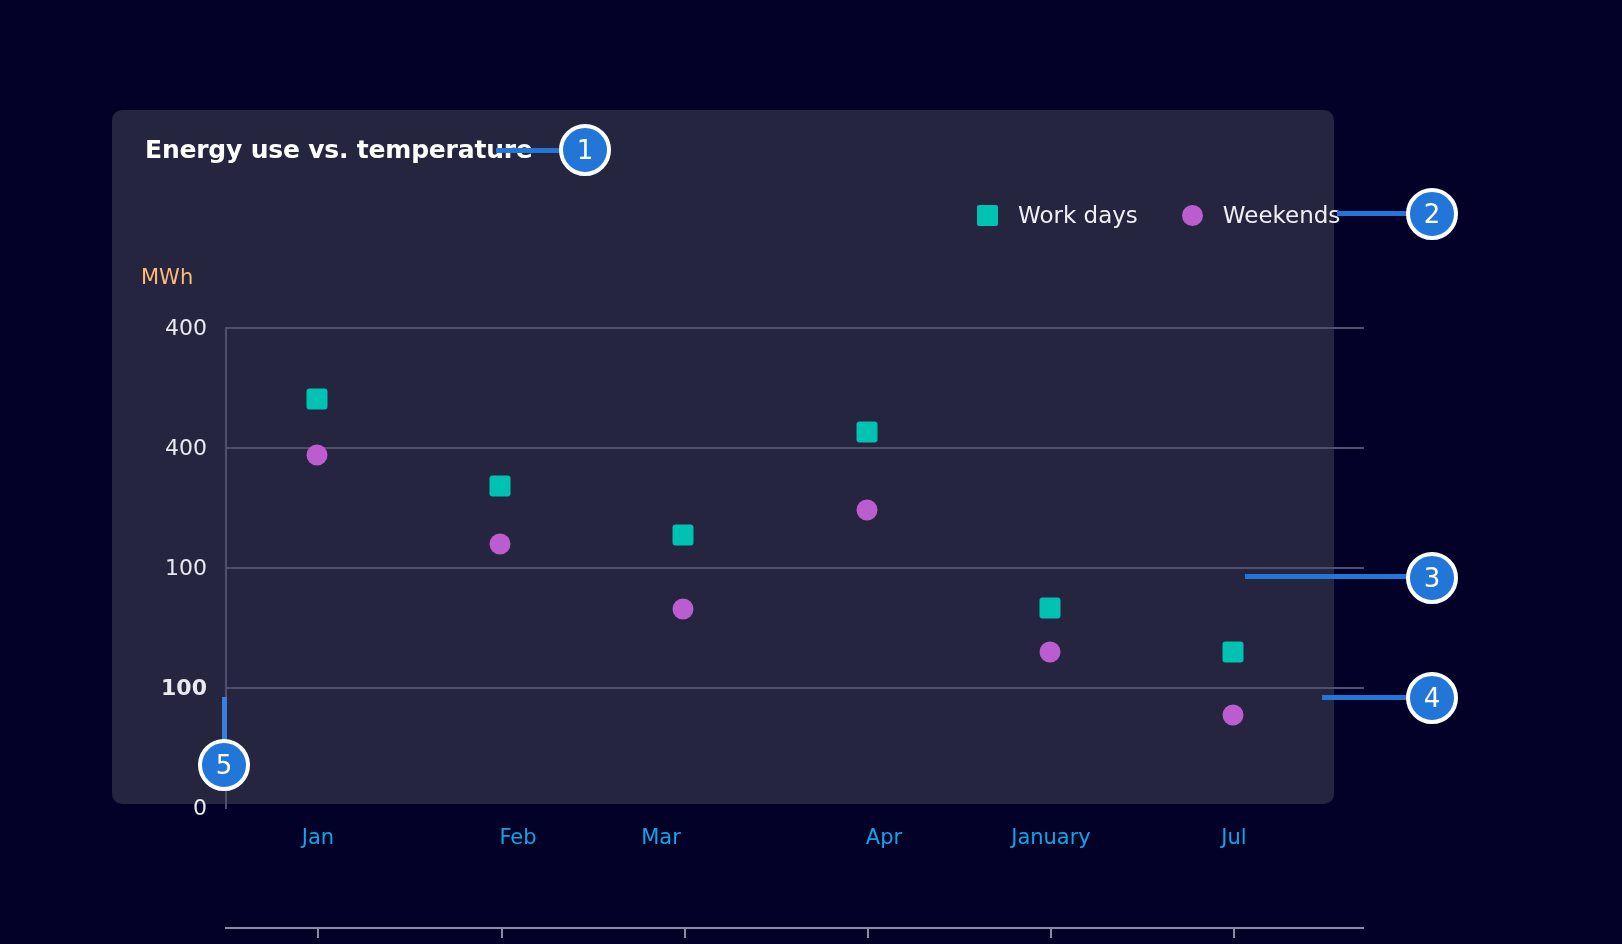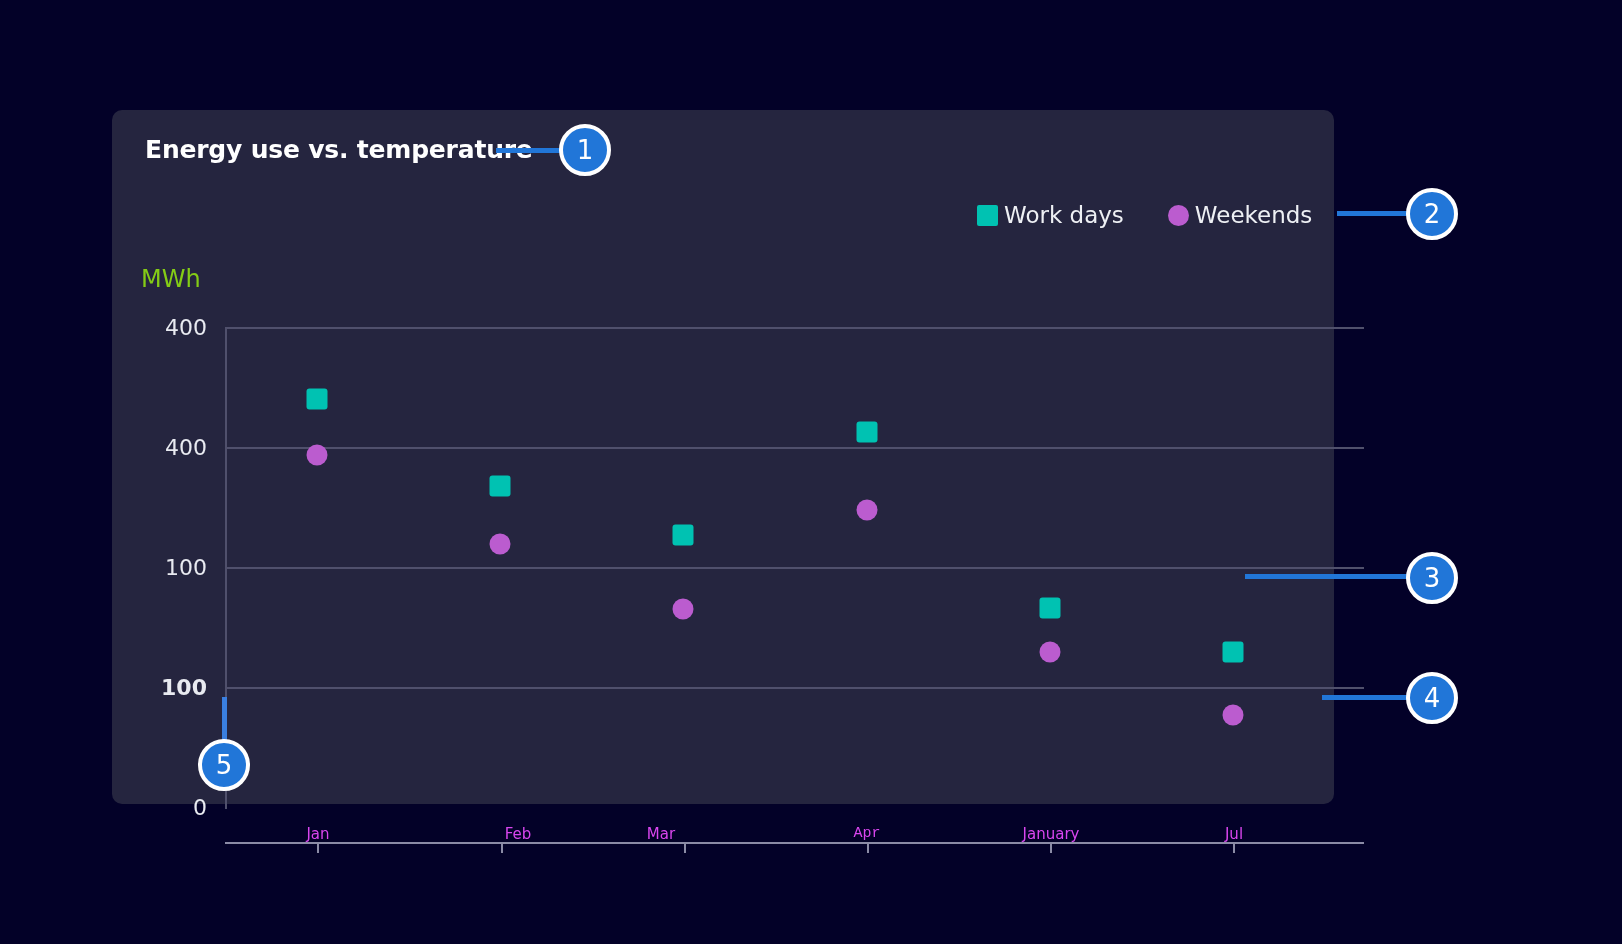--- a/index.html
+++ b/index.html
@@ -29,36 +29,36 @@
     white-space: nowrap;
   }
 
   .legend {
     position: absolute;
     left: 865px; top: 92px;
     display: flex;
     align-items: center;
     gap: 44px;
   }
-  .legend-item { display: flex; align-items: center; gap: 6px; }
+  .legend-item { display: flex; align-items: center; gap: 20px; }
   .legend-swatch-square { width: 21px; height: 21px; border-radius: 2px; }
   .legend-swatch-circle { width: 21px; height: 21px; border-radius: 50%; }
   .legend-label { font-size: 23px; color: #eef0f4; white-space: nowrap; }
 
   .axis-unit {
     position: absolute;
     left: 29px; top: 155px;
-    font-size: 24px;
-    color: #84cc16;
+    font-size: 21px;
+    color: #fdba74;
   }
 
   .plot {
     position: absolute;
     left: 113px; top: 217px;
-    width: 1139px; height: 517px; text-align: right;
+    width: 1139px; height: 602px; text-align: right;
   }
   .gridline {
     position: absolute; left: 0; width: 100%;
     height: 2px; background: #50506c;
   }
   .axis-line-y {
     position: absolute; left: 0; top: 0;
     width: 2px; height: 482px; background: #50506c;
   }
   .axis-line-x {
@@ -76,22 +76,22 @@
   }
   .xtick {
     position: absolute;
     bottom: -9px;
     width: 2px; height: 9px;
     background: #8b8ba6;
   }
   .xtick-label {
     position: absolute;
     top: 498px;
-    font-size: 15px;
-    color: #d946ef;
+    font-size: 21px;
+    color: #0ea5e9;
     transform: translateX(-50%);
     white-space: nowrap;
   }
   .pt-square {
     position: absolute;
     width: 21px; height: 21px;
     border-radius: 3px;
     transform: translate(-50%, -50%);
   }
   .pt-circle {
@@ -166,21 +166,21 @@
       <div class="xtick" style="left:92px;"></div>
       <div class="xtick" style="left:276px;"></div>
       <div class="xtick" style="left:459px;"></div>
       <div class="xtick" style="left:642px;"></div>
       <div class="xtick" style="left:825px;"></div>
       <div class="xtick" style="left:1008px;"></div>
 
       <div class="xtick-label" style="left:93px;">Jan</div>
       <div class="xtick-label" style="left:293px;">Feb</div>
       <div class="xtick-label" style="left:436px;">Mar</div>
-      <div class="xtick-label" style="left:642px;font-family:Liberation Mono, monospace;">Apr</div>
+      <div class="xtick-label" style="left:659px;">Apr</div>
       <div class="xtick-label" style="left:826px;">January</div>
       <div class="xtick-label" style="left:1009px;">Jul</div>
 
       <div id="markers">
           <div class="pt-square" style="left: 92px; top: 72.3px; background: rgb(0, 194, 178);"></div>
           <div class="pt-square" style="left: 275.2px; top: 159.06px; background: rgb(0, 194, 178);"></div>
           <div class="pt-square" style="left: 458.4px; top: 208.465px; background: rgb(0, 194, 178);"></div>
           <div class="pt-square" style="left: 641.6px; top: 104.835px; background: rgb(0, 194, 178);"></div>
           <div class="pt-square" style="left: 824.8px; top: 280.765px; background: rgb(0, 194, 178);"></div>
           <div class="pt-square" style="left: 1008px; top: 325.35px; background: rgb(0, 194, 178);"></div>

